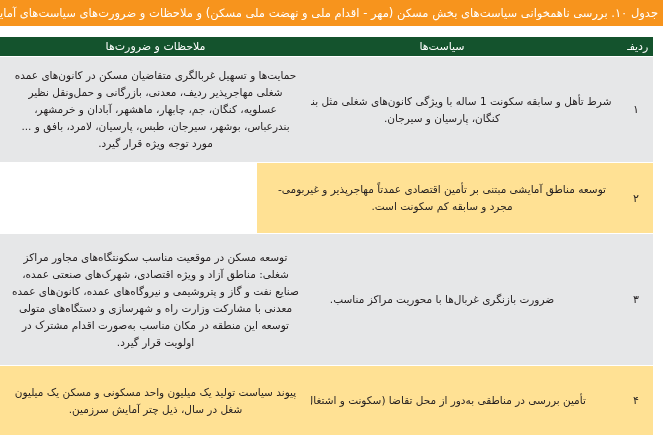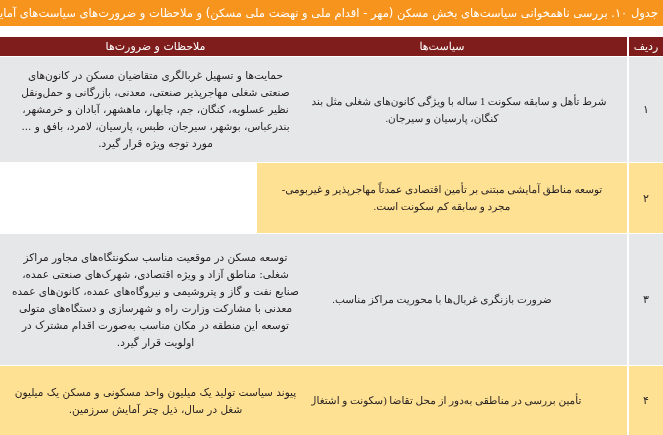--- a/index.html
+++ b/index.html
@@ -15,26 +15,26 @@
 
   .table {
     position: absolute; left: 0; top: 37px; width: 663px; height: 398px;
   }
   .row { position: absolute; left: 0; width: 663px; display: block; }
   .cell {
     position: absolute; top: 0; height: 100%;
     display: flex; align-items: center; justify-content: center;
     text-align: center; color: #231f20;
   }
-  .cell-num { right: 0; width: 34px; }
-  .cell-policy { right: 36px; width: 370px; font-family: Liberation Serif, serif; }
+  .cell-num { right: 10px; width: 34px; }
+  .cell-policy { right: 36px; width: 370px; }
   .cell-notes { left: 0; width: 311px; }
 
   .header { top: 0; height: 19px; }
-  .header .cell { background: #7f1d1d; color: #ffffff; font-size: 11px; }
+  .header .cell { background: #14532d; color: #ffffff; font-size: 11px; }
 
   .r1 { top: 20px; height: 105px; }
   .r2 { top: 126px; height: 70px; }
   .r3 { top: 197px; height: 131px; }
   .r4 { top: 329px; height: 69px; }
 
   .gray .cell { background: #e6e7e8; }
   .yellow .cell { background: #ffe194; }
 
   .txt { font-size: 10.5px; line-height: 17px; padding: 0 12px; }
@@ -54,21 +54,21 @@
   </div>
 
   <div class="row r1 gray">
     <div class="cell cell-num">
         <span class="num">۱</span>
       </div>
     <div class="cell cell-policy">
         <span class="txt">شرط تأهل و سابقه سکونت 1 ساله با ویژگی کانون‌های شغلی مثل بندرعباس، کنگان، پارسیان و سیرجان.</span>
       </div>
     <div class="cell cell-notes">
-        <span class="txt">حمایت‌ها و تسهیل غربالگری متقاضیان مسکن در کانون‌های صنعتی شغلی مهاجرپذیر صنعتی، معدنی، بازرگانی و حمل‌ونقل نظیر عسلویه، کنگان، جم، چابهار، ماهشهر، آبادان و خرمشهر، بندرعباس، بوشهر، سیرجان، طبس، پارسیان، لامرد، بافق و ... مورد توجه ویژه قرار گیرد.</span>
+        <span class="txt">حمایت‌ها و تسهیل غربالگری متقاضیان مسکن در کانون‌های عمده شغلی مهاجرپذیر ردیف، معدنی، بازرگانی و حمل‌ونقل نظیر عسلویه، کنگان، جم، چابهار، ماهشهر، آبادان و خرمشهر، بندرعباس، بوشهر، سیرجان، طبس، پارسیان، لامرد، بافق و ... مورد توجه ویژه قرار گیرد.</span>
       </div>
   </div>
 
   <div class="row r2 yellow">
     <div class="cell cell-num">
         <span class="num">۲</span>
       </div>
     <div class="cell cell-policy">
         <span class="txt">توسعه مناطق آمایشی مبتنی بر تأمین اقتصادی عمدتاً مهاجرپذیر و غیربومی- مجرد و سابقه کم سکونت است.</span>
       </div>

